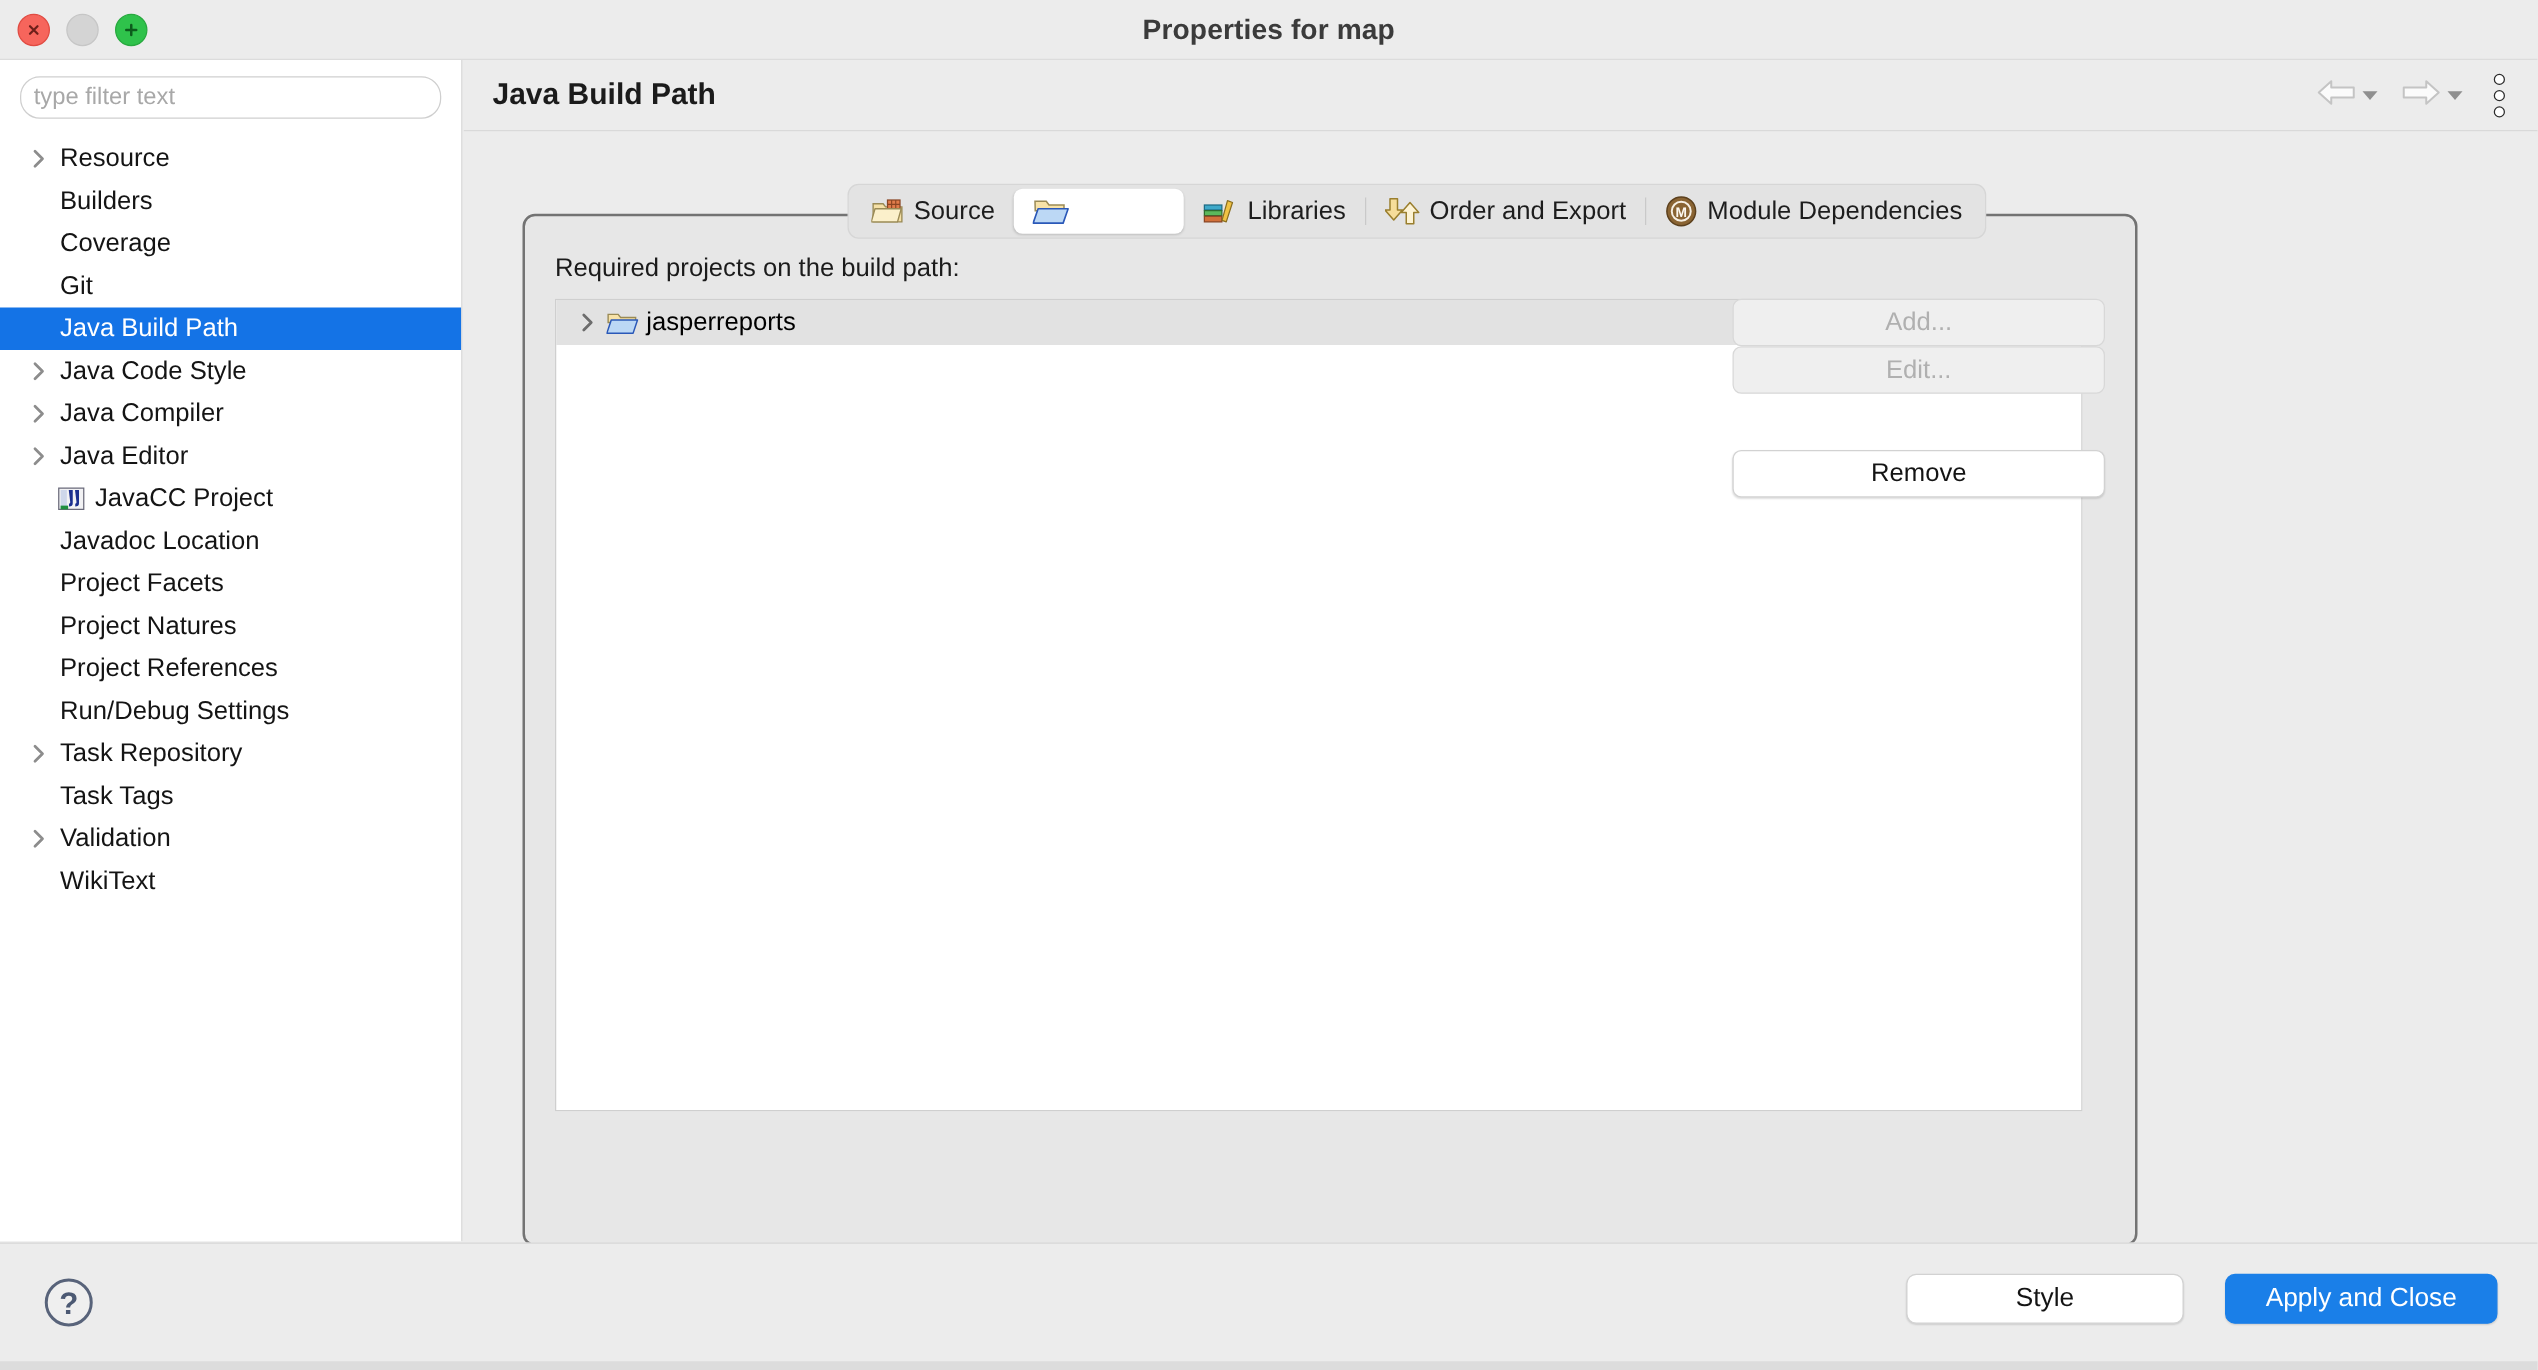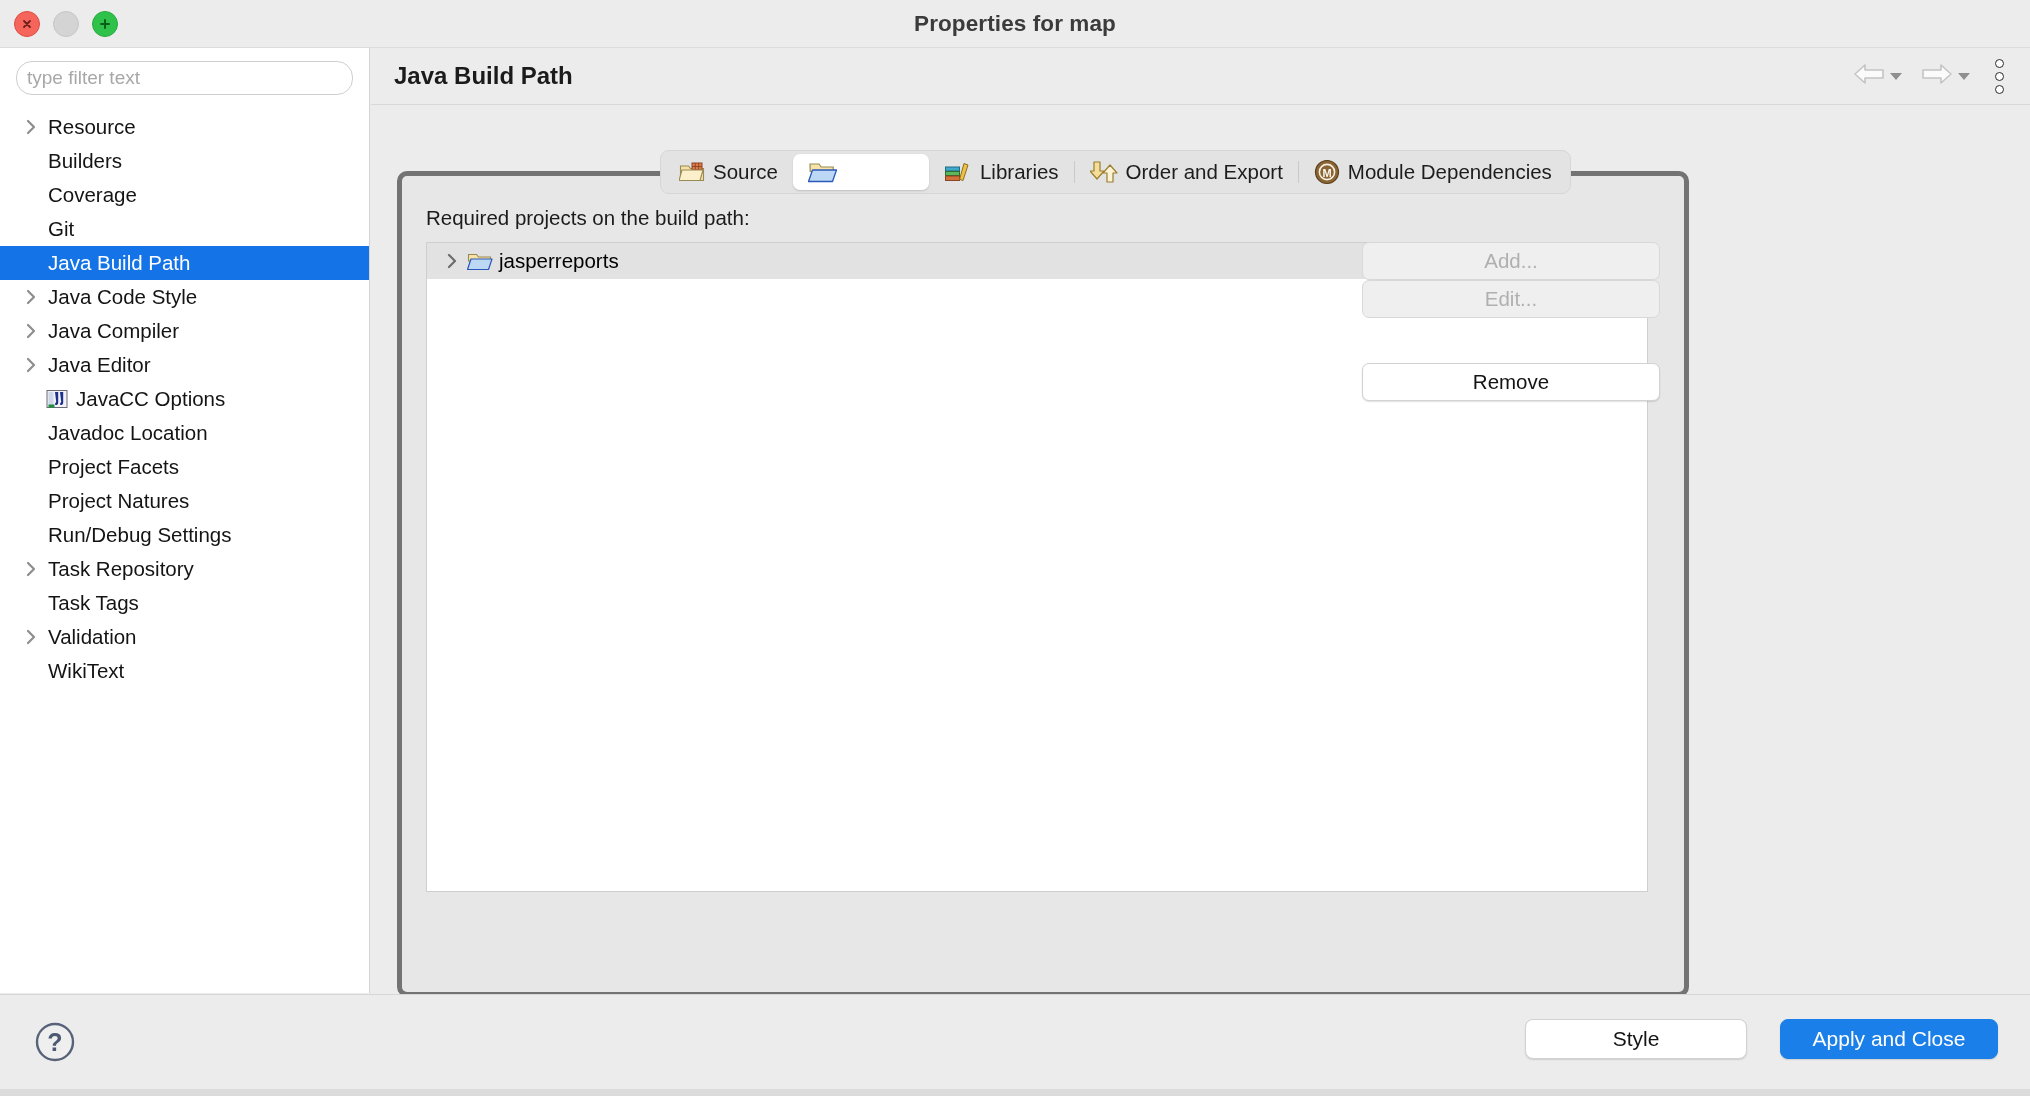--- a/index.html
+++ b/index.html
@@ -90,23 +90,23 @@
   .kdot { width: 9px; height: 9px; border-radius: 50%; border: 1.6px solid #2b2b2b; background: #fff; }
 
   #main-body {
     position: absolute; left: 0; top: 56px; width: 1659px; height: 889px;
     background: #ececec;
     border-top: 1px solid #d9d9d9;
   }
 
   
   #panel {
-    position: absolute; left: 26px; top: 66px; width: 1292px; height: 826px;
+    position: absolute; left: 47px; top: 66px; width: 1292px; height: 826px;
     background: #e7e7e7;
-    border: 5px solid #737373;
+    border: 2px solid #737373;
     border-radius: 10px;
   }
   #tabbar {
     position: absolute; left: 258px; top: -26px;
     height: 44px;
     background: #e3e3e3;
     border: 1px solid #d6d6d6;
     border-radius: 9px;
     display: flex; align-items: center;
     padding: 3px;
@@ -276,33 +276,37 @@
         <span class="twisty"></span>
         <span class="tree-icon">
           <svg width="22" height="20" viewBox="0 0 22 20">
             <rect x="1" y="1.5" width="20" height="17" fill="#f2f2f4" stroke="#6a6a7a" stroke-width="1"></rect>
             <rect x="2.5" y="3" width="5" height="14" fill="#ced7ea"></rect>
             <path d="M9 3 h3.2 v10.5 q0 2.6 -3 2.6 v-2.2 q1 0 1 -1.1 z" fill="#1b2f8f"></path>
             <path d="M14 3 h3.2 v10.5 q0 2.6 -3 2.6 v-2.2 q1 0 1 -1.1 z" fill="#1b2f8f"></path>
             <rect x="2.5" y="15.5" width="6" height="3" fill="#1f8f3f"></rect>
           </svg>
         </span>
-        <span class="tree-label">JavaCC Options</span>
+        <span class="tree-label">JavaCC Project</span>
       </div>
       <div class="tree-row">
         <span class="twisty"></span>
         <span class="tree-label">Javadoc Location</span>
       </div>
       <div class="tree-row">
         <span class="twisty"></span>
         <span class="tree-label">Project Facets</span>
       </div>
       <div class="tree-row">
         <span class="twisty"></span>
         <span class="tree-label">Project Natures</span>
+      </div>
+      <div class="tree-row">
+        <span class="twisty"></span>
+        <span class="tree-label">Project References</span>
       </div>
       <div class="tree-row">
         <span class="twisty"></span>
         <span class="tree-label">Run/Debug Settings</span>
       </div>
       <div class="tree-row">
         <span class="twisty">
           <svg width="13" height="18" viewBox="0 0 13 18">
             <path d="M3 3 L9 9 L3 15" stroke="#8d8d8d" stroke-width="2.2" fill="none" stroke-linecap="round" stroke-linejoin="round"></path>
           </svg>

